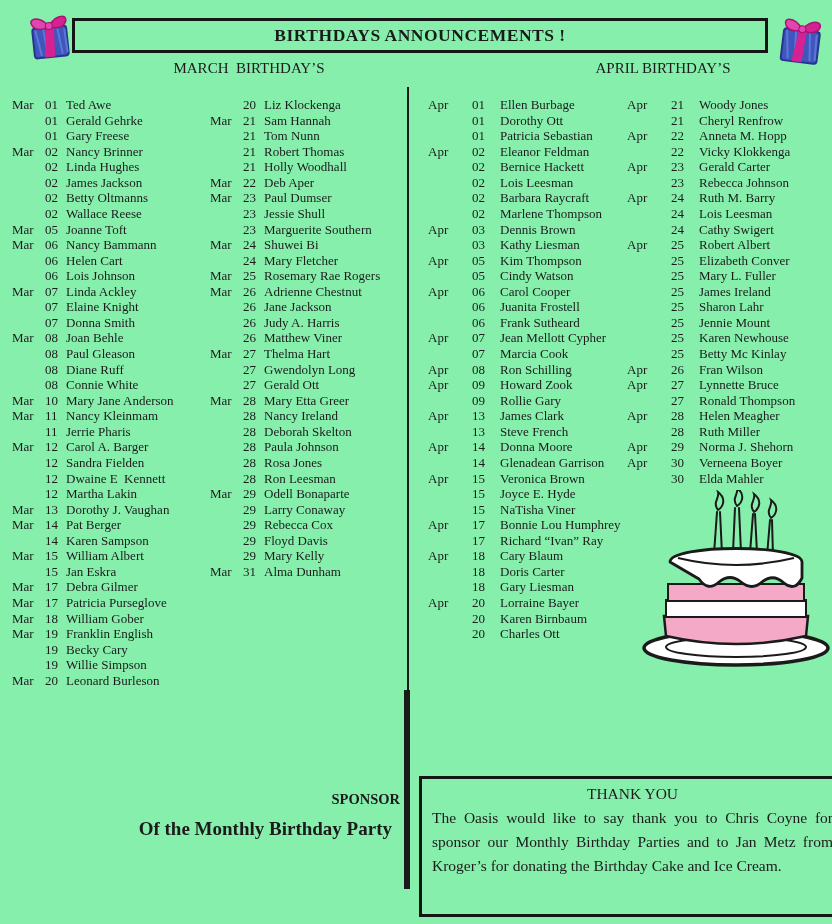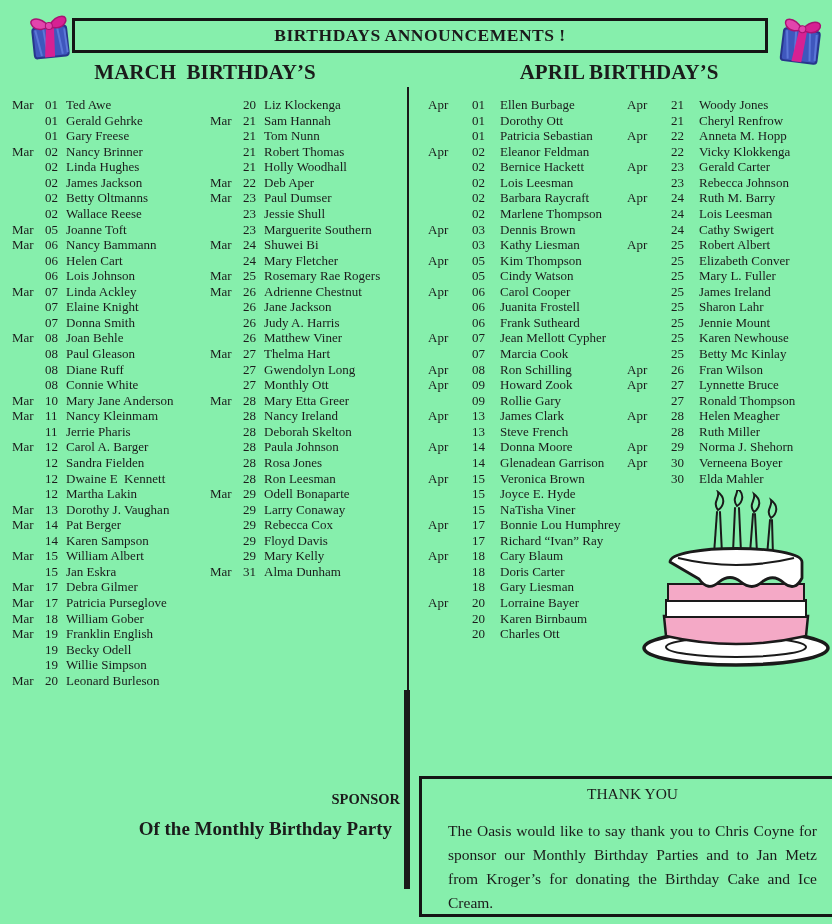--- a/index.html
+++ b/index.html
@@ -8,22 +8,22 @@
 
   
   .header-box{position:absolute;left:72px;top:18px;width:690px;height:29px;
               border:3px solid #151515;display:flex;align-items:center;justify-content:center;}
   .header-box h1{margin:0;font-size:17.5px;font-weight:bold;letter-spacing:.5px;white-space:pre;}
   .gift{position:absolute;width:60px;height:62px;}
   .gift-left{left:20px;top:3px;}
   .gift-right{left:770px;top:6px;}
 
   
-  .month-head{position:absolute;top:60px;font-size:21px;font-weight:bold;
-              text-align:center;white-space:pre;margin:0;}
+  .month-head{position:absolute;top:60px;font-size:15px;font-weight:normal;
+              text-align:center;white-space:pre;margin:0;padding-left:44px;}
   .head-march{left:0;width:410px;}
   .head-april{left:424px;width:390px;}
 
   
   .divider-thin{position:absolute;left:407px;top:87px;width:2px;height:603px;background:#1a1a1a;}
   .divider-thick{position:absolute;left:404px;top:690px;width:6px;height:199px;background:#1a1a1a;}
 
   
   .listcol{position:absolute;top:97px;}
   .row{display:flex;height:15.57px;font-size:13px;line-height:15.2px;white-space:pre;}
@@ -42,21 +42,21 @@
 
   
   .sponsor{position:absolute;left:0;top:791px;width:400px;text-align:right;}
   .sponsor-title{font-size:14.5px;font-weight:bold;margin:0 0 10px 0;}
   .sponsor-sub{font-size:19px;font-weight:bold;margin:8px;}
 
   
   .thanks-box{position:absolute;left:419px;top:776px;width:401px;height:131px;
               border:3px solid #151515;padding:4px 10px 0 10px;box-sizing:content-box;}
   .thanks-title{text-align:center;font-size:15.5px;font-weight:normal;margin:2px 0 3px 0;}
-  .thanks-body{margin:16px;font-size:15.5px;line-height:24px;text-align:justify;}
+  .thanks-body{margin:0;font-size:15.5px;line-height:24px;text-align:justify;}
 </style>
 </head>
 <body>
 
 <div class="page">
 
   <div class="gift gift-left">
     <svg viewBox="0 0 60 62" width="60" height="62">
       <g transform="rotate(-6 30 34)">
         <rect x="13" y="24" width="34" height="30" rx="3" fill="#3f57bd" stroke="#27368c" stroke-width="2"></rect>
@@ -121,21 +121,21 @@
       <div class="row"><span class="month-cell"></span><span class="day-cell">12</span><span class="name-cell">Martha Lakin</span></div>
       <div class="row"><span class="month-cell">Mar</span><span class="day-cell">13</span><span class="name-cell">Dorothy J. Vaughan</span></div>
       <div class="row"><span class="month-cell">Mar</span><span class="day-cell">14</span><span class="name-cell">Pat Berger</span></div>
       <div class="row"><span class="month-cell"></span><span class="day-cell">14</span><span class="name-cell">Karen Sampson</span></div>
       <div class="row"><span class="month-cell">Mar</span><span class="day-cell">15</span><span class="name-cell">William Albert</span></div>
       <div class="row"><span class="month-cell"></span><span class="day-cell">15</span><span class="name-cell">Jan Eskra</span></div>
       <div class="row"><span class="month-cell">Mar</span><span class="day-cell">17</span><span class="name-cell">Debra Gilmer</span></div>
       <div class="row"><span class="month-cell">Mar</span><span class="day-cell">17</span><span class="name-cell">Patricia Purseglove</span></div>
       <div class="row"><span class="month-cell">Mar</span><span class="day-cell">18</span><span class="name-cell">William Gober</span></div>
       <div class="row"><span class="month-cell">Mar</span><span class="day-cell">19</span><span class="name-cell">Franklin English</span></div>
-      <div class="row"><span class="month-cell"></span><span class="day-cell">19</span><span class="name-cell">Becky Odell</span></div>
+      <div class="row"><span class="month-cell"></span><span class="day-cell">19</span><span class="name-cell">Becky Cary</span></div>
       <div class="row"><span class="month-cell"></span><span class="day-cell">19</span><span class="name-cell">Willie Simpson</span></div>
       <div class="row"><span class="month-cell">Mar</span><span class="day-cell">20</span><span class="name-cell">Leonard Burleson</span></div>
     </div>
   <div class="listcol mar col-mar-1">
       <div class="row"><span class="month-cell"></span><span class="day-cell">20</span><span class="name-cell">Liz Klockenga</span></div>
       <div class="row"><span class="month-cell">Mar</span><span class="day-cell">21</span><span class="name-cell">Sam Hannah</span></div>
       <div class="row"><span class="month-cell"></span><span class="day-cell">21</span><span class="name-cell">Tom Nunn</span></div>
       <div class="row"><span class="month-cell"></span><span class="day-cell">21</span><span class="name-cell">Robert Thomas</span></div>
       <div class="row"><span class="month-cell"></span><span class="day-cell">21</span><span class="name-cell">Holly Woodhall</span></div>
       <div class="row"><span class="month-cell">Mar</span><span class="day-cell">22</span><span class="name-cell">Deb Aper</span></div>
@@ -144,21 +144,21 @@
       <div class="row"><span class="month-cell"></span><span class="day-cell">23</span><span class="name-cell">Marguerite Southern</span></div>
       <div class="row"><span class="month-cell">Mar</span><span class="day-cell">24</span><span class="name-cell">Shuwei Bi</span></div>
       <div class="row"><span class="month-cell"></span><span class="day-cell">24</span><span class="name-cell">Mary Fletcher</span></div>
       <div class="row"><span class="month-cell">Mar</span><span class="day-cell">25</span><span class="name-cell">Rosemary Rae Rogers</span></div>
       <div class="row"><span class="month-cell">Mar</span><span class="day-cell">26</span><span class="name-cell">Adrienne Chestnut</span></div>
       <div class="row"><span class="month-cell"></span><span class="day-cell">26</span><span class="name-cell">Jane Jackson</span></div>
       <div class="row"><span class="month-cell"></span><span class="day-cell">26</span><span class="name-cell">Judy A. Harris</span></div>
       <div class="row"><span class="month-cell"></span><span class="day-cell">26</span><span class="name-cell">Matthew Viner</span></div>
       <div class="row"><span class="month-cell">Mar</span><span class="day-cell">27</span><span class="name-cell">Thelma Hart</span></div>
       <div class="row"><span class="month-cell"></span><span class="day-cell">27</span><span class="name-cell">Gwendolyn Long</span></div>
-      <div class="row"><span class="month-cell"></span><span class="day-cell">27</span><span class="name-cell">Monthly Ott</span></div>
+      <div class="row"><span class="month-cell"></span><span class="day-cell">27</span><span class="name-cell">Gerald Ott</span></div>
       <div class="row"><span class="month-cell">Mar</span><span class="day-cell">28</span><span class="name-cell">Mary Etta Greer</span></div>
       <div class="row"><span class="month-cell"></span><span class="day-cell">28</span><span class="name-cell">Nancy Ireland</span></div>
       <div class="row"><span class="month-cell"></span><span class="day-cell">28</span><span class="name-cell">Deborah Skelton</span></div>
       <div class="row"><span class="month-cell"></span><span class="day-cell">28</span><span class="name-cell">Paula Johnson</span></div>
       <div class="row"><span class="month-cell"></span><span class="day-cell">28</span><span class="name-cell">Rosa Jones</span></div>
       <div class="row"><span class="month-cell"></span><span class="day-cell">28</span><span class="name-cell">Ron Leesman</span></div>
       <div class="row"><span class="month-cell">Mar</span><span class="day-cell">29</span><span class="name-cell">Odell Bonaparte</span></div>
       <div class="row"><span class="month-cell"></span><span class="day-cell">29</span><span class="name-cell">Larry Conaway</span></div>
       <div class="row"><span class="month-cell"></span><span class="day-cell">29</span><span class="name-cell">Rebecca Cox</span></div>
       <div class="row"><span class="month-cell"></span><span class="day-cell">29</span><span class="name-cell">Floyd Davis</span></div>

